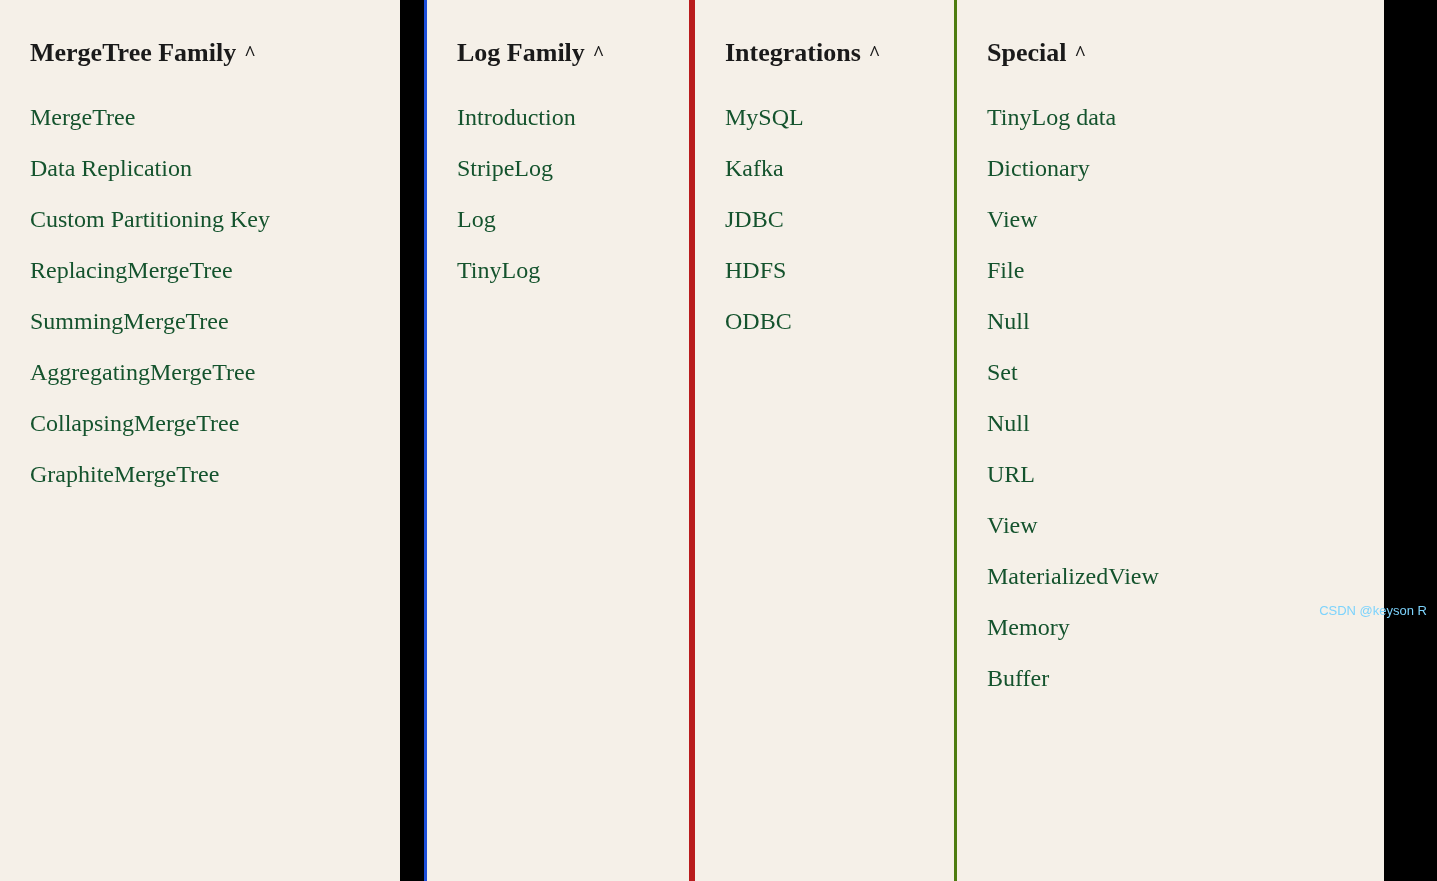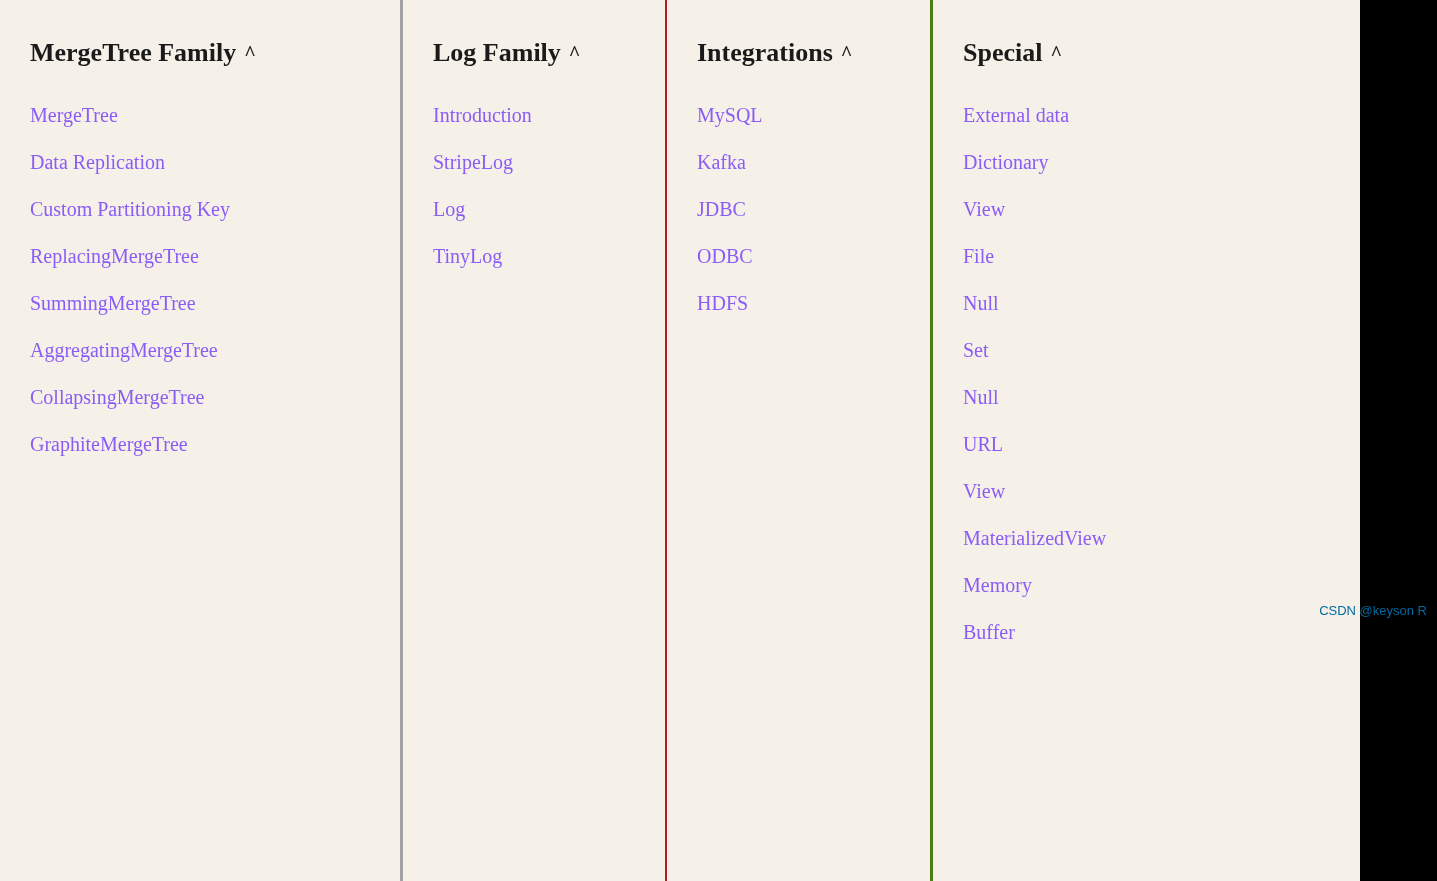--- a/index.html
+++ b/index.html
@@ -38,27 +38,28 @@
     }
 
     .column-mergetree {
       width: 400px;
       min-height: 640px;
     }
 
     .column-log {
       width: 265px;
       min-height: 340px;
-      border-left: 3px solid #a3a3a3;
+      border-left: 3px solid #1d4ed8;
+      margin-left: 24px;
     }
 
     .column-integrations {
       width: 265px;
       min-height: 400px;
-      border-left: 2px solid #b91c1c;
+      border-left: 6px solid #b91c1c;
     }
 
     .column-special {
       width: 430px;
       min-height: 881px;
       border-left: 3px solid #4d7c0f;
     }
 
     .column-header {
       font-size: 26px;
@@ -69,32 +70,32 @@
       align-items: center;
       gap: 8px;
     }
 
     .caret {
       font-size: 20px;
       color: #1a1a1a;
     }
 
     .column-item {
-      font-size: 20px;
-      color: #8b5cf6;
+      font-size: 24px;
+      color: #14532d;
       padding: 12px 30px;
       cursor: pointer;
     }
 
     .watermark {
       position: absolute;
       bottom: 10px;
       right: 10px;
       font-size: 13px;
-      color: #0369a1;
+      color: #7dd3fc;
       font-family: Arial, sans-serif;
     }
   </style>
 </head>
 <body>
 
 <div class="page-container">
   <div class="columns-wrapper">
 
     <div class="column column-mergetree">
@@ -124,30 +125,30 @@
     </div>
 
     <div class="column column-integrations">
       <div class="column-header">
         <span>Integrations</span>
         <span class="caret">^</span>
       </div>
       <div class="column-item">MySQL</div>
       <div class="column-item">Kafka</div>
       <div class="column-item">JDBC</div>
+      <div class="column-item">HDFS</div>
       <div class="column-item">ODBC</div>
-      <div class="column-item">HDFS</div>
     </div>
 
     <div class="column column-special">
       <div class="column-header">
         <span>Special</span>
         <span class="caret">^</span>
       </div>
-      <div class="column-item">External data</div>
+      <div class="column-item">TinyLog data</div>
       <div class="column-item">Dictionary</div>
       <div class="column-item">View</div>
       <div class="column-item">File</div>
       <div class="column-item">Null</div>
       <div class="column-item">Set</div>
       <div class="column-item">Null</div>
       <div class="column-item">URL</div>
       <div class="column-item">View</div>
       <div class="column-item">MaterializedView</div>
       <div class="column-item">Memory</div>

